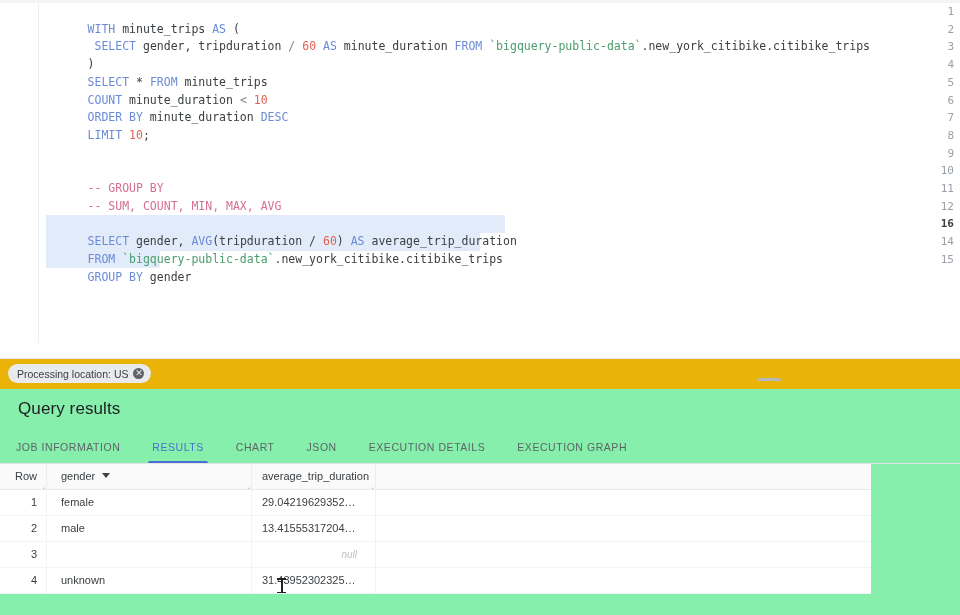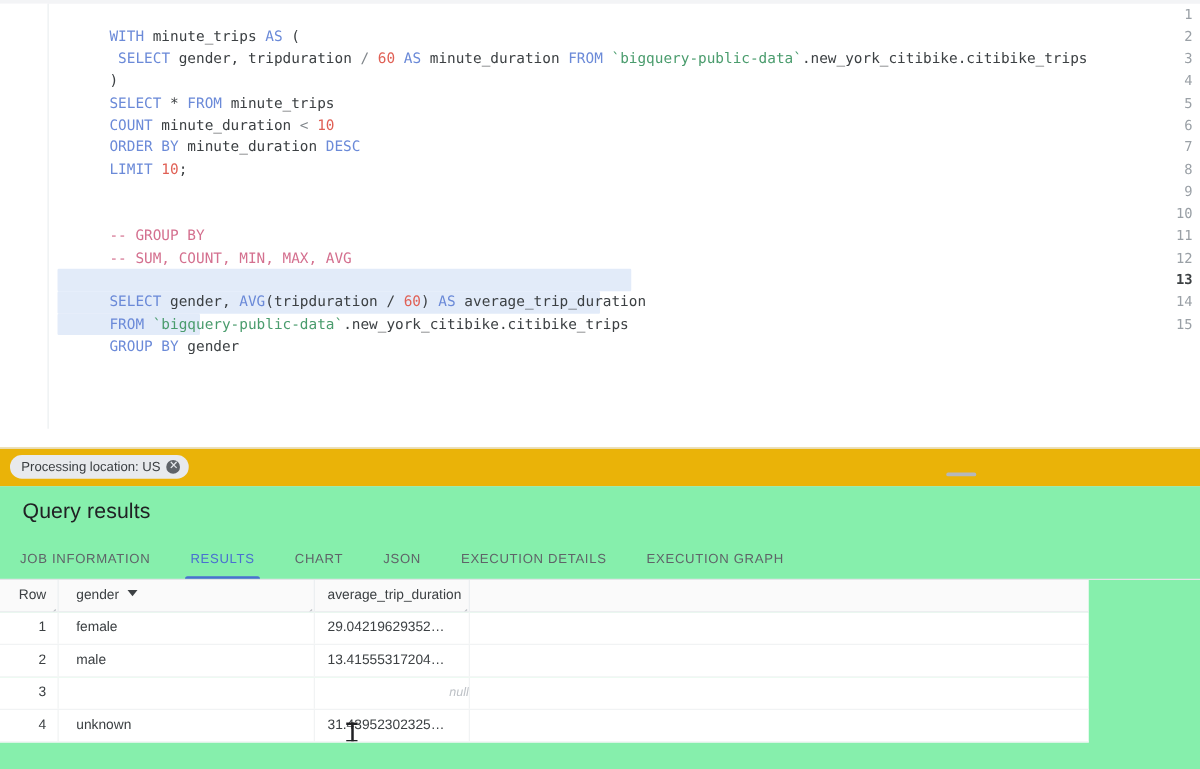--- a/index.html
+++ b/index.html
@@ -237,21 +237,21 @@
     box-sizing: border-box;
     border-right: 1px solid #f1f3f4;
     overflow: hidden;
     white-space: nowrap;
   }
   .td-row  { width: 47px;  padding-right: 9px; text-align: right; }
   .td-gen  { width: 205px; padding-left: 14px; }
   .td-avg  { width: 124px; padding-left: 10px; }
   .td-avg.nullval {
     text-align: right;
-    padding-right: 0;
+    padding-right: 18px;
     font-style: italic;
     color: #bdc1c6;
     font-size: 10px;
   }
   .td-rest { flex: 1; border-right: none; }
 
   #cursor-ibeam {
     position: absolute;
     left: 277px; top: 578px;
     width: 9px; height: 15px;
@@ -292,21 +292,21 @@
     <div class="ln" style="top:35.4px">3</div>
     <div class="ln" style="top:53.1px">4</div>
     <div class="ln" style="top:70.8px">5</div>
     <div class="ln" style="top:88.5px">6</div>
     <div class="ln" style="top:106.2px">7</div>
     <div class="ln" style="top:123.9px">8</div>
     <div class="ln" style="top:141.6px">9</div>
     <div class="ln" style="top:159.3px">10</div>
     <div class="ln" style="top:177px">11</div>
     <div class="ln" style="top:194.7px">12</div>
-    <div class="ln active" style="top:212.4px">13</div>
+    <div class="ln active" style="top:212.4px">16</div>
     <div class="ln" style="top:230.1px">14</div>
     <div class="ln" style="top:247.8px">15</div>
 
     <div class="cl" style="top:0px">
       <span class="k">WITH</span><span class="id"> minute_trips </span><span class="k">AS</span><span class="id"> (</span>
     </div>
 
     <div class="cl" style="top:17.7px">
       <span class="id"> </span><span class="k">SELECT</span><span class="id"> gender, tripduration </span><span class="op">/</span><span class="num"> 60 </span><span class="k">AS</span><span class="id"> minute_duration </span><span class="k">FROM</span><span class="str"> `bigquery-public-data`</span><span class="id">.new_york_citibike.citibike_trips</span>
     </div>

